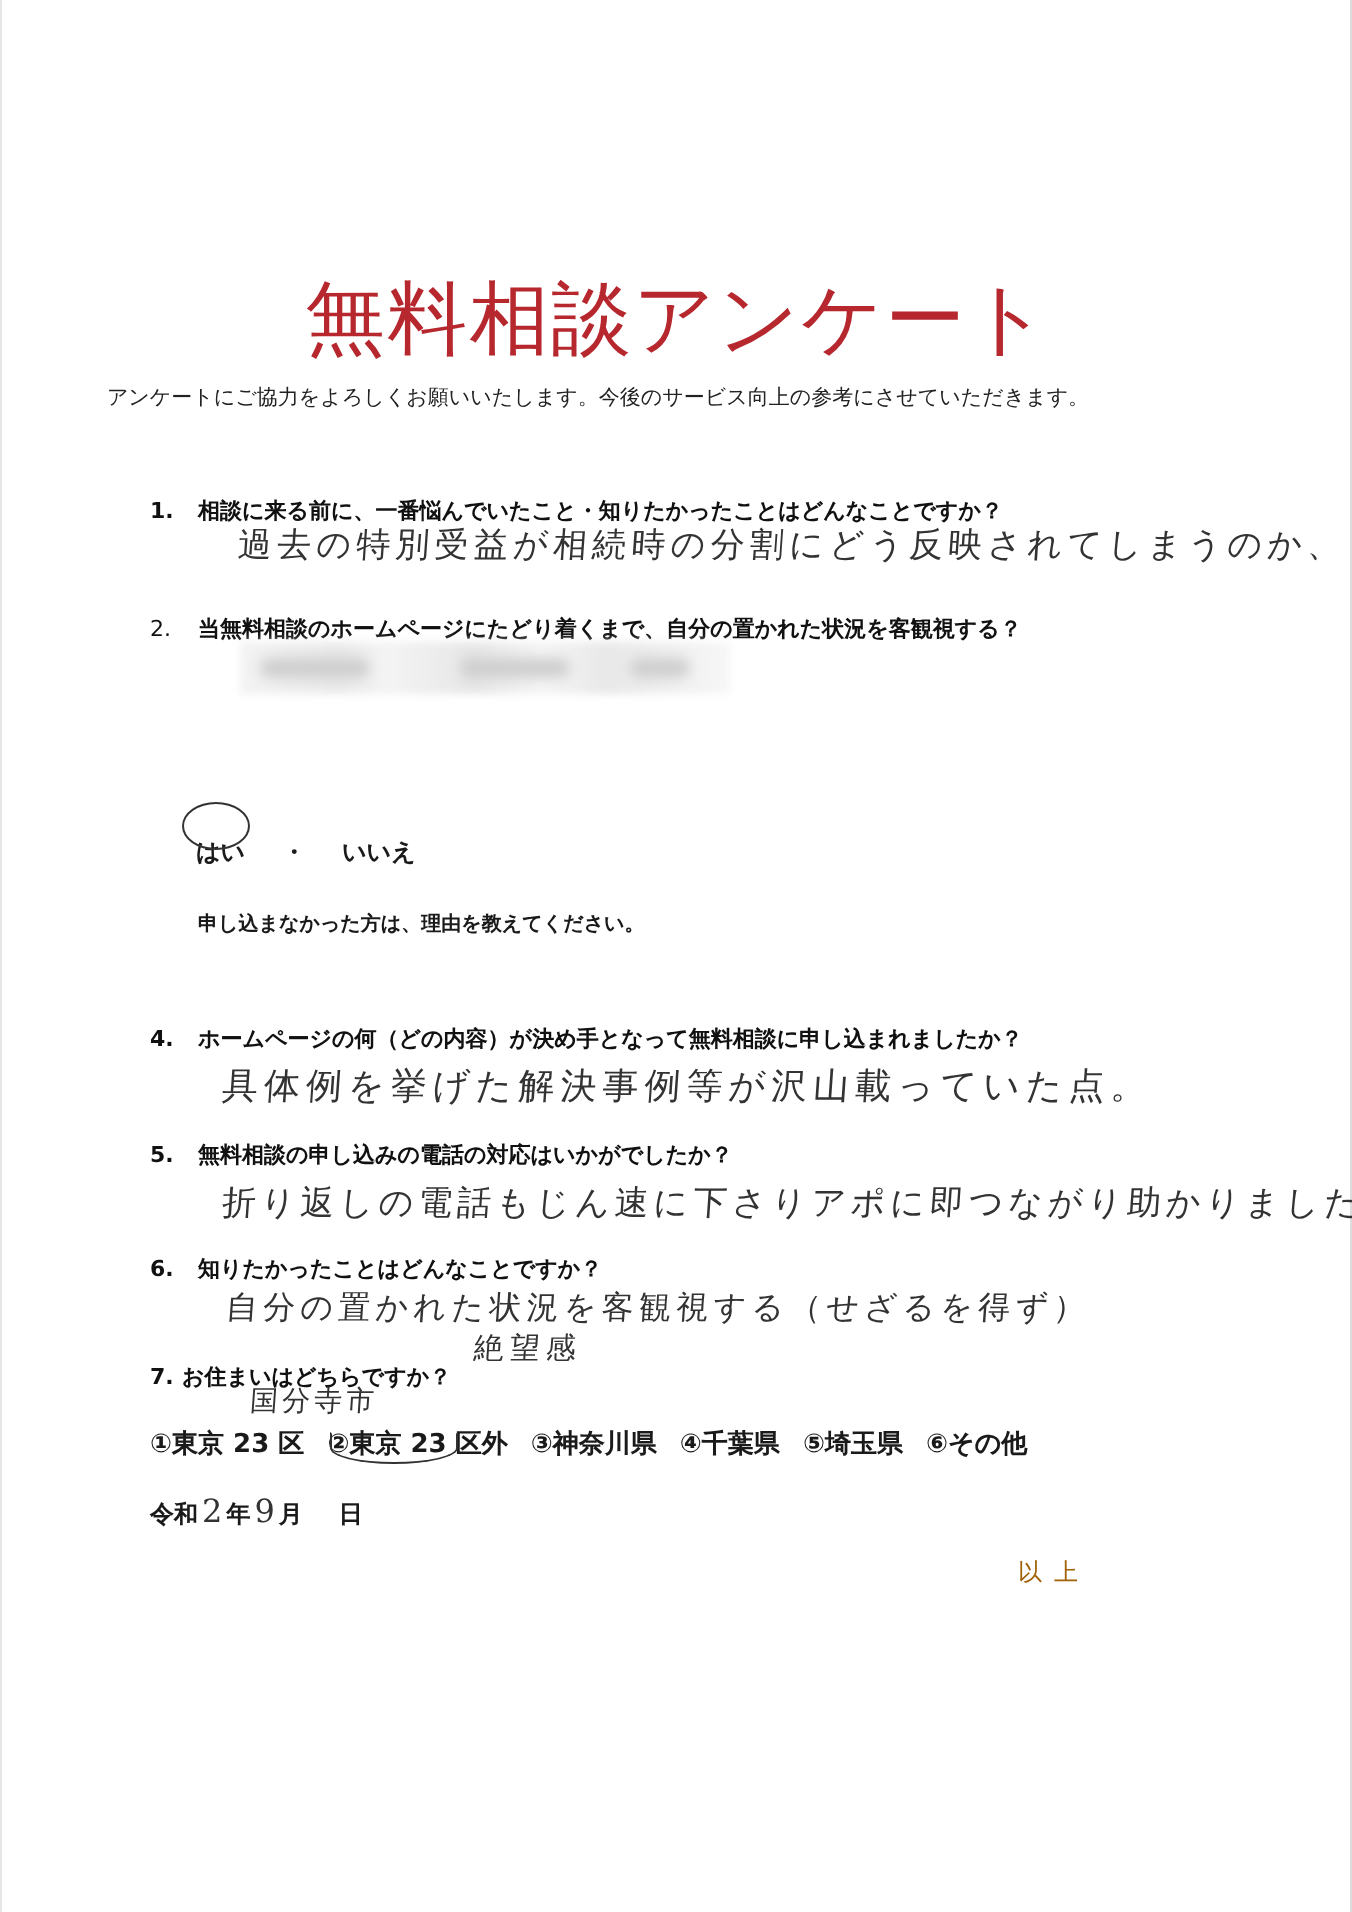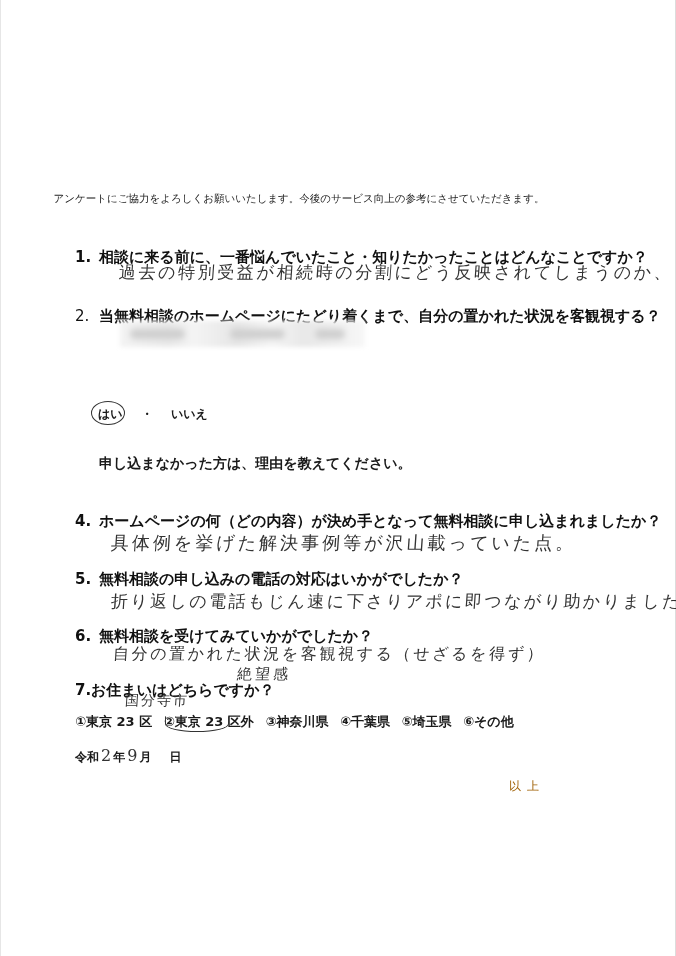--- a/index.html
+++ b/index.html
@@ -3,43 +3,44 @@
   <meta charset="utf-8">
   <style>
     html, body { margin: 0; padding: 0; background: #ffffff; }
     body { width: 676px; height: 956px; position: relative; overflow: hidden;
       font-family: "DejaVu Sans", "Liberation Sans", sans-serif; color: #1a1a1a; }
     .page { position: absolute; inset: 0; background: #fff; border-left: 1px solid #e6e6e6; border-right: 1px solid #dcdcdc; }
     .title { position: absolute; top: 136px; left: 0; width: 676px; text-align: center;
       font-size: 40px; color: #b7282e; letter-spacing: 1px; font-weight: normal; line-height: 48px; }
     .intro { position: absolute; top: 192px; left: 0; width: 596px; text-align: center;
       font-size: 10.5px; color: #222; }
-    .q { position: absolute; left: 74px; font-size: 15px; font-weight: bold; color: #111; white-space: nowrap; }
+    .q { position: absolute; left: 74px; font-size: 11px; font-weight: bold; color: #111; white-space: nowrap; }
     .q .num { display: inline-block; width: 24px; font-weight: normal; }
     .q .num.b { font-weight: bold; }
     .hw { position: absolute; font-family: "DejaVu Serif", serif; color: #333; font-size: 17px;
       white-space: nowrap; letter-spacing: 2px; transform: skewX(-4deg); }
     .blur { position: absolute; left: 119px; top: 321px; width: 245px; height: 26px;
       background: linear-gradient(90deg, #f3f3f3, #e9e9e9 20%, #f4f4f4 30%, #e6e6e6 48%, #f5f5f5 62%, #e8e8e8 75%, #f7f7f7);
       filter: blur(2px); }
     .blur span { position: absolute; top: 8px; height: 10px; background: #cfcfcf; border-radius: 5px; filter: blur(2px); }
-    .opt { position: absolute; font-size: 12px; font-weight: bold; }
+    .opt { position: absolute; font-size: 12px; font-weight: bold; margin-top: 12px; }
     .circle { position: absolute; border: 1.2px solid #333; border-radius: 50%; }
-    .sub { position: absolute; left: 98px; top: 455px; font-size: 14px; font-weight: bold; }
+    .sub { position: absolute; left: 98px; top: 455px; font-size: 10px; font-weight: bold; }
     .areas { position: absolute; left: 74px; top: 713px; font-size: 13px; font-weight: bold; white-space: nowrap; }
     .areas span { margin-right: 7px; }
     .date { position: absolute; left: 74px; top: 746px; font-size: 12px; font-weight: bold; white-space: nowrap; }
     .date .hwn { font-family: "DejaVu Serif", serif; font-weight: normal; font-size: 16px; color: #333; margin: 0 2px; }
     .end { position: absolute; left: 508px; top: 778px; font-size: 12px; letter-spacing: 6px; color: #a16207; }
   </style>
 </head>
 <body>
 
 <div class="page">
 
+  <div class="title">無料相談アンケート</div>
   <div class="intro">アンケートにご協力をよろしくお願いいたします。今後のサービス向上の参考にさせていただきます。</div>
 
   <div class="q" style="top:248px;">
     <span class="num b">1.</span><span>相談に来る前に、一番悩んでいたこと・知りたかったことはどんなことですか？</span>
   </div>
   <div class="hw" style="left:118px; top:261px; letter-spacing:2.6px;">過去の特別受益が相続時の分割にどう反映されてしまうのか、</div>
 
   <div class="q" style="top:307px;">
     <span class="num">2.</span><span>当無料相談のホームページにたどり着くまで、自分の置かれた状況を客観視する？</span>
   </div>
@@ -59,21 +60,21 @@
     <span class="num b">4.</span><span>ホームページの何（どの内容）が決め手となって無料相談に申し込まれましたか？</span>
   </div>
   <div class="hw" style="left:110px; top:531px; font-size:18px; letter-spacing:3px;">具体例を挙げた解決事例等が沢山載っていた点。</div>
 
   <div class="q" style="top:570px;">
     <span class="num b">5.</span><span>無料相談の申し込みの電話の対応はいかがでしたか？</span>
   </div>
   <div class="hw" style="left:110px; top:590px; font-size:17px; letter-spacing:2.4px;">折り返しの電話もじん速に下さりアポに即つながり助かりました。</div>
 
   <div class="q" style="top:627px;">
-    <span class="num b">6.</span><span>無料相談を受けてみていかがでしたか？</span>
+    <span class="num b">6.</span><span>知りたかったことはどんなことですか？</span>
   </div>
   <div class="hw" style="left:112px; top:644px; font-size:16px; letter-spacing:2.6px;">自分の置かれた状況を客観視する（せざるを得ず）</div>
   <div class="hw" style="left:236px; top:665px; font-size:15px; letter-spacing:3px;">絶望感</div>
 
   <div class="q" style="top:681px;">
     <span class="num b" style="width:16px;">7.</span><span>お住まいはどちらですか？</span>
   </div>
   <div class="hw" style="left:124px; top:692px; font-size:14px; letter-spacing:2px;">国分寺市</div>
 
   <div class="areas">

